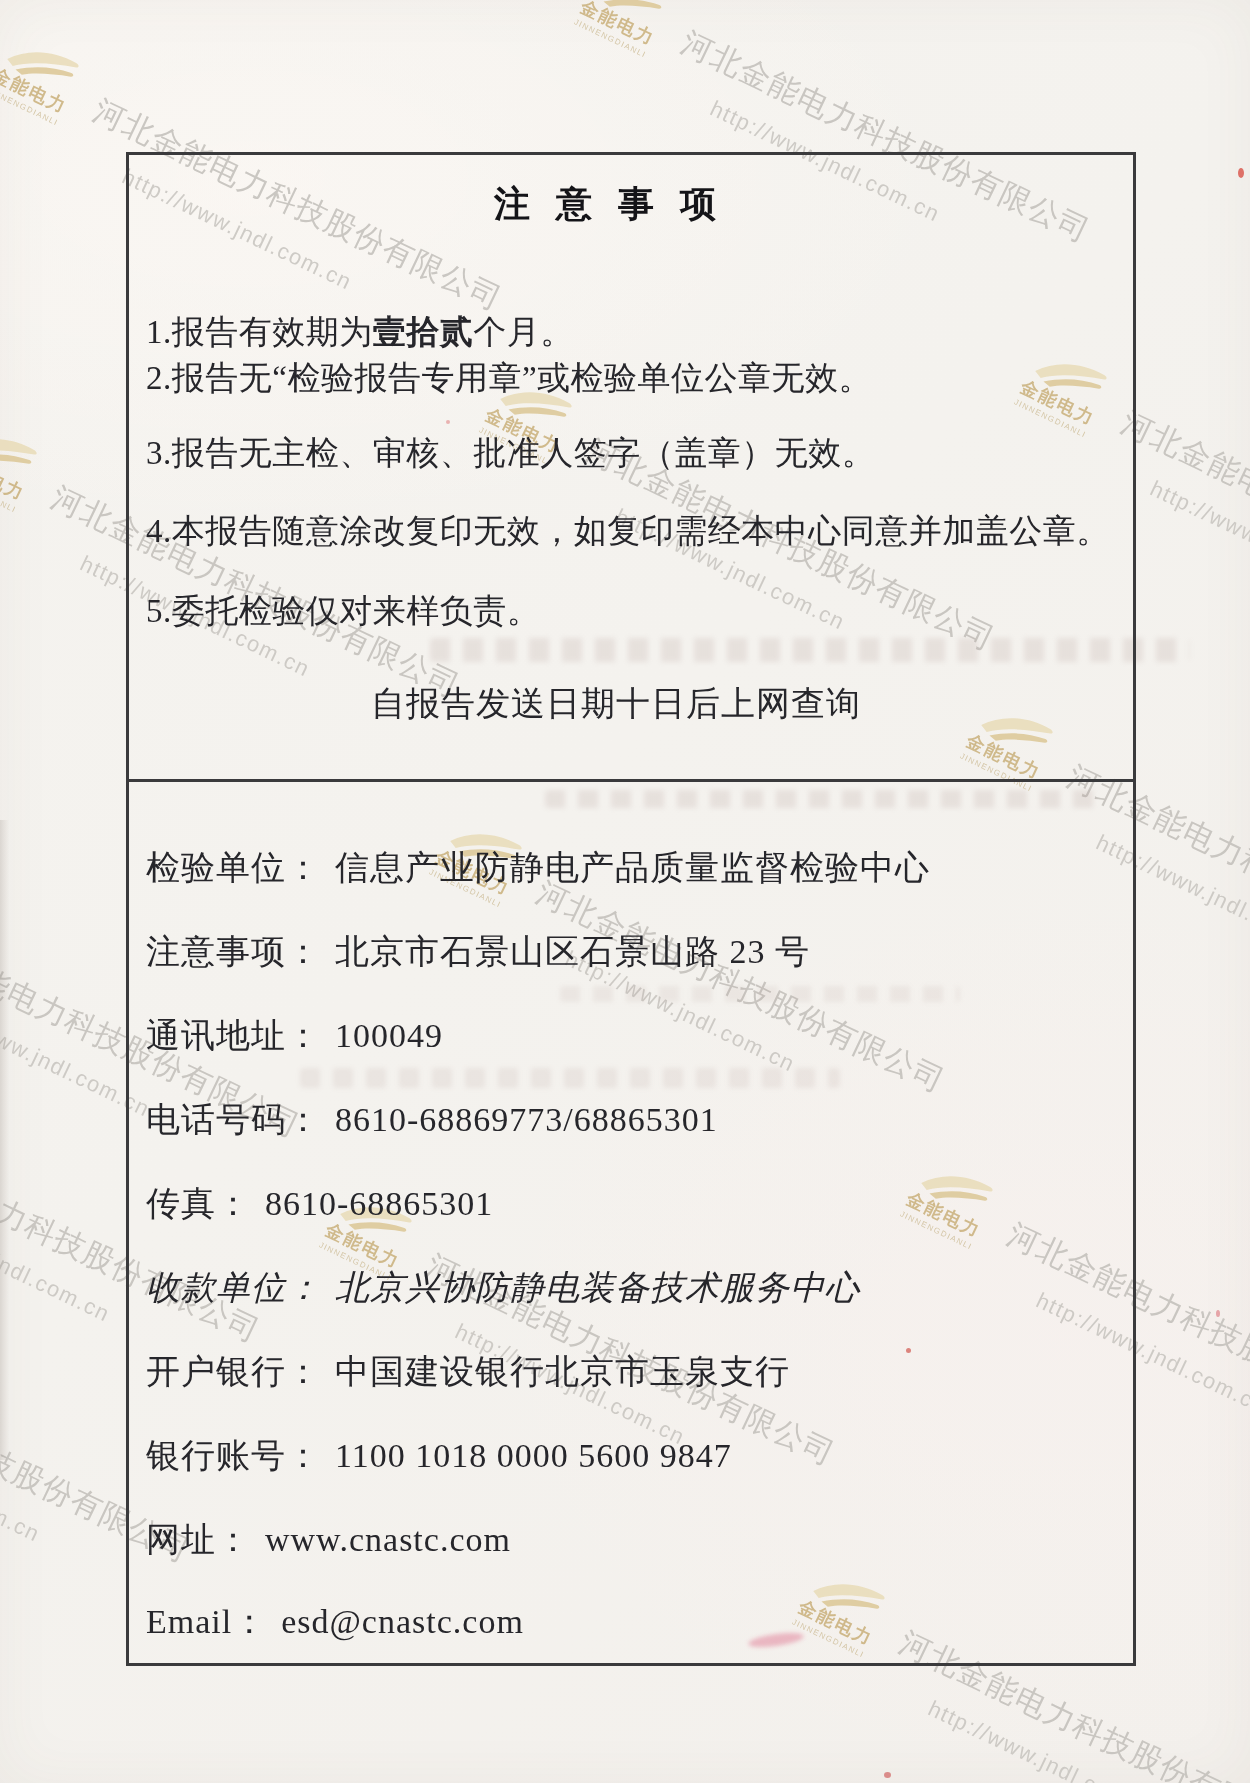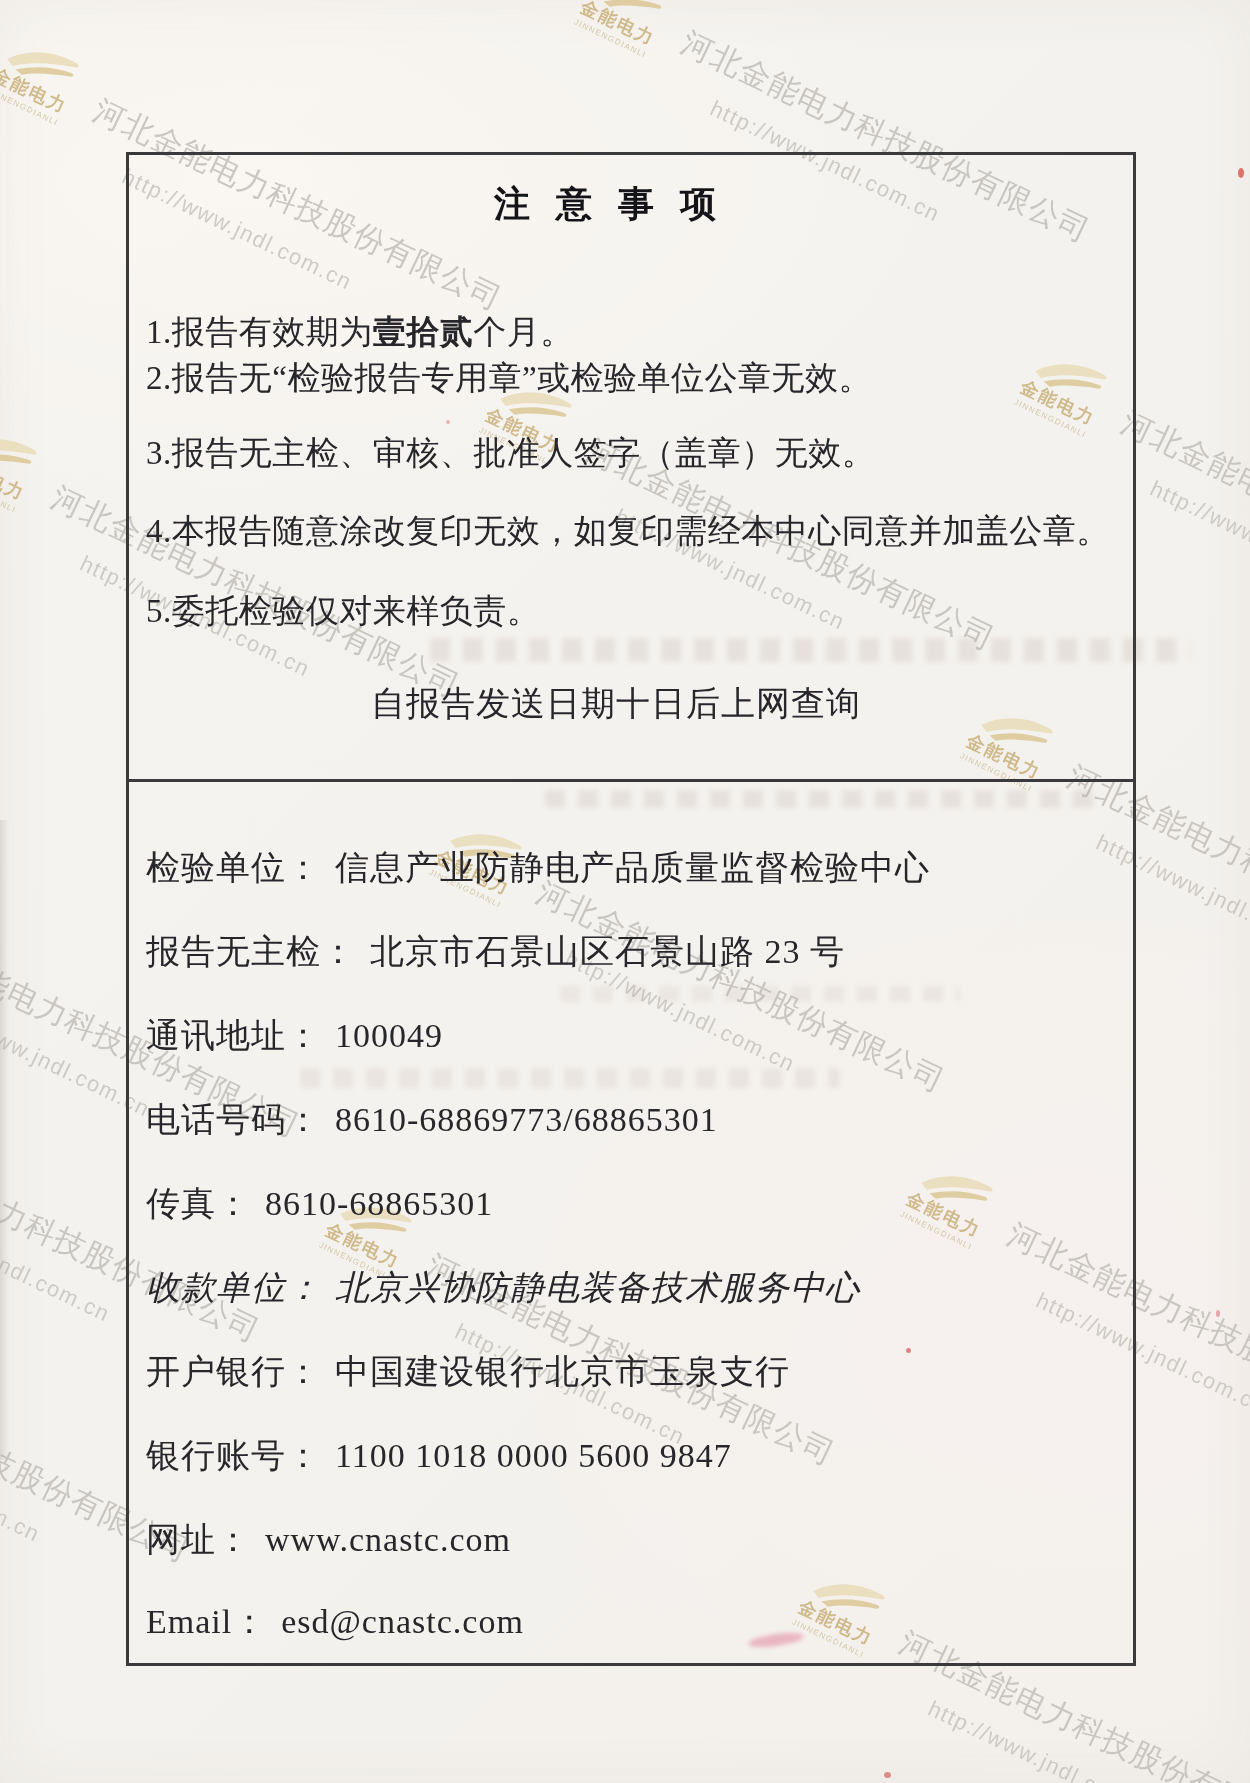--- a/index.html
+++ b/index.html
@@ -214,21 +214,21 @@
       <div class="doc-text note-line" style="top: 360px;"><span>2.报告无“检验报告专用章”或检验单位公章无效。</span></div>
       <div class="doc-text note-line" style="top: 435px;"><span>3.报告无主检、审核、批准人签字（盖章）无效。</span></div>
       <div class="doc-text note-line" style="top: 513px;"><span>4.本报告随意涂改复印无效，如复印需经本中心同意并加盖公章。</span></div>
       <div class="doc-text note-line" style="top: 593px;"><span>5.委托检验仅对来样负责。</span></div>
     </div>
 
   <div id="footer-note" class="doc-text">自报告发送日期十日后上网查询</div>
 
   <div id="contact-rows">
       <div class="doc-text contact-row" style="top: 848px;"><span>检验单位：</span><span class="val">信息产业防静电产品质量监督检验中心</span></div>
-      <div class="doc-text contact-row" style="top: 932px;"><span>报告无主检：</span><span class="val">北京市石景山区石景山路 23 号</span></div>
+      <div class="doc-text contact-row" style="top: 932px;"><span>注意事项：</span><span class="val">北京市石景山区石景山路 23 号</span></div>
       <div class="doc-text contact-row" style="top: 1016px;"><span>通讯地址：</span><span class="val">100049</span></div>
       <div class="doc-text contact-row" style="top: 1100px;"><span>电话号码：</span><span class="val">8610-68869773/68865301</span></div>
       <div class="doc-text contact-row" style="top: 1184px;"><span>传真：</span><span class="val">8610-68865301</span></div>
       <div class="doc-text contact-row" style="top: 1268px; font-style: italic;"><span>收款单位：</span><span class="val">北京兴协防静电装备技术服务中心</span></div>
       <div class="doc-text contact-row" style="top: 1352px;"><span>开户银行：</span><span class="val">中国建设银行北京市玉泉支行</span></div>
       <div class="doc-text contact-row" style="top: 1436px;"><span>银行账号：</span><span class="val">1100 1018 0000 5600 9847</span></div>
       <div class="doc-text contact-row" style="top: 1520px;"><span>网址：</span><span class="val">www.cnastc.com</span></div>
       <div class="doc-text contact-row" style="top: 1602px;"><span>Email：</span><span class="val">esd@cnastc.com</span></div>
     </div>
 

